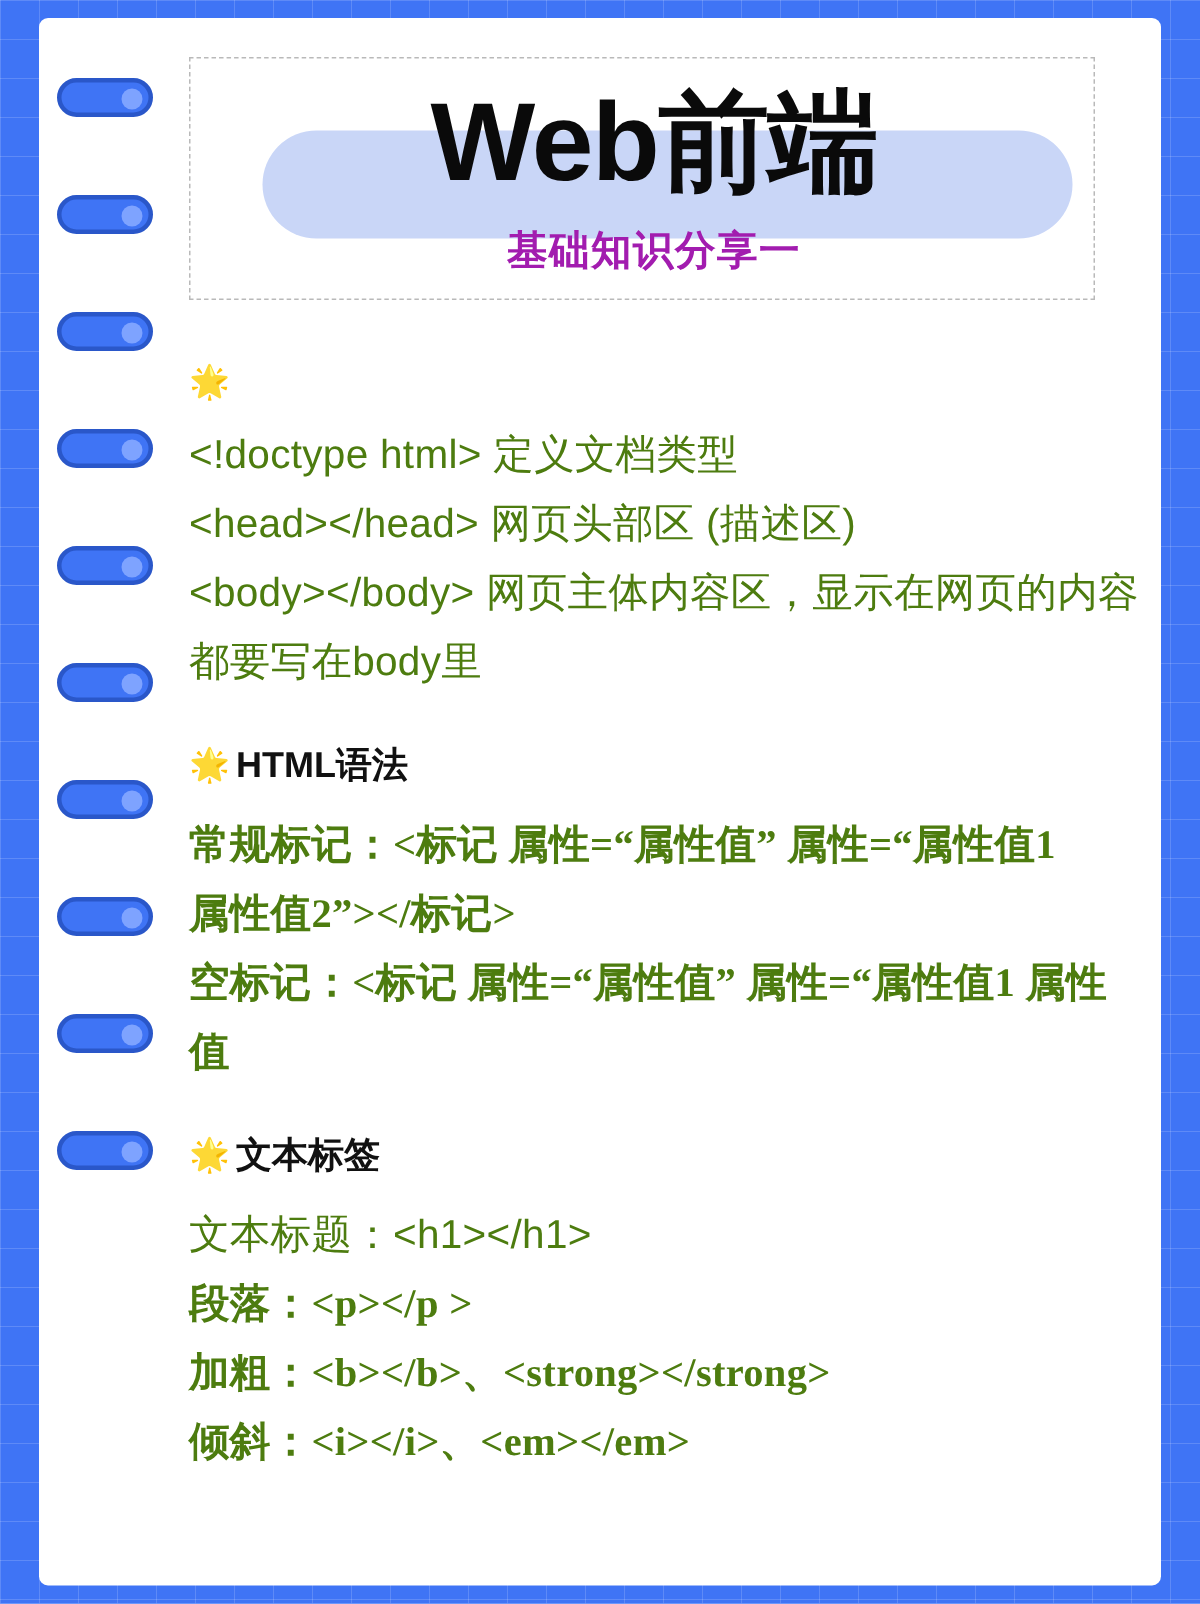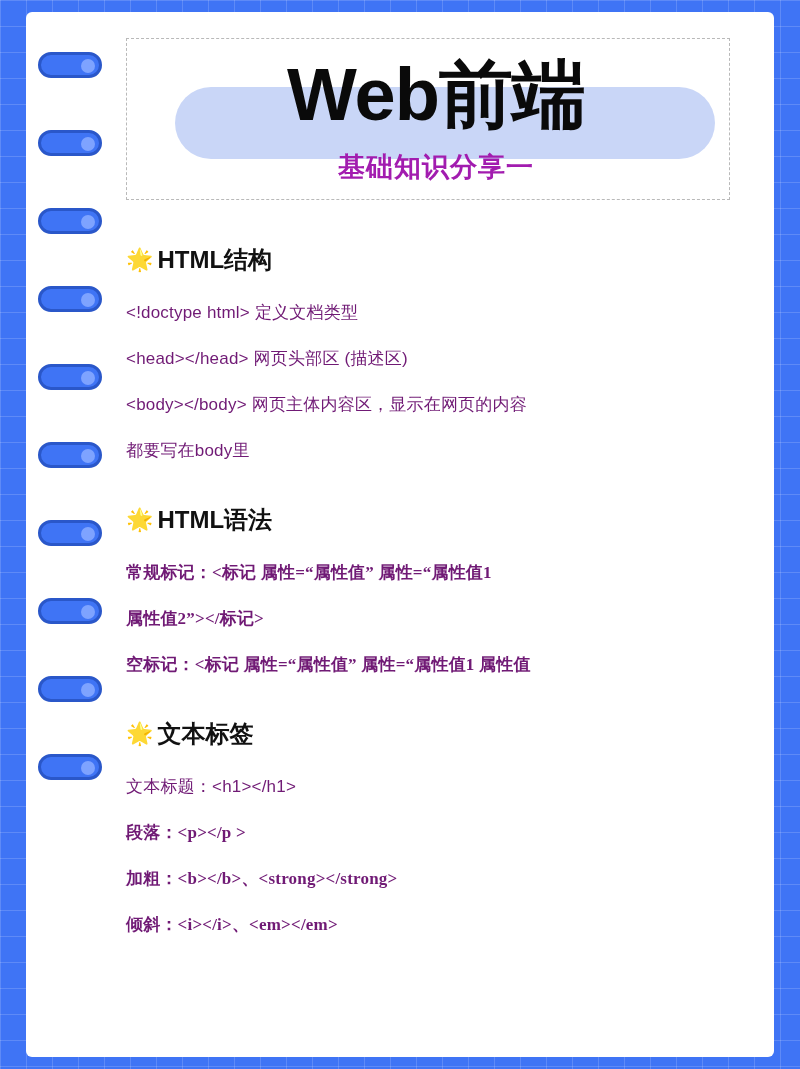--- a/index.html
+++ b/index.html
@@ -132,23 +132,23 @@
     display: flex;
     align-items: center;
     gap: 4px;
     margin-bottom: 14px;
   }
   .star-icon {
     font-size: 22px;
     line-height: 1;
   }
   .line {
-    font-size: 17px;
+    font-size: 27px;
     line-height: 46px;
-    color: #701a75;
+    color: #4d7c0f;
     letter-spacing: 0.2px;
   }
   .line.bold {
     font-weight: 700;
     font-family: Liberation Serif, serif;
   }
   .section.first { margin-top: 44px; }
 </style>
 </head>
 <body>
@@ -161,21 +161,20 @@
 
       <div class="title-box">
         <div class="title-highlight"></div>
         <div class="title-main">Web前端</div>
         <div class="title-sub">基础知识分享一</div>
       </div>
 
       <div class="section first">
         <div class="section-head">
           <span class="star-icon">🌟</span>
-          <span>HTML结构</span>
         </div>
         <div class="line">&lt;!doctype html&gt;  定义文档类型</div>
         <div class="line">&lt;head&gt;&lt;/head&gt;  网页头部区 (描述区)</div>
         <div class="line">&lt;body&gt;&lt;/body&gt;  网页主体内容区，显示在网页的内容</div>
         <div class="line">都要写在body里</div>
       </div>
 
       <div class="section">
         <div class="section-head">
           <span class="star-icon">🌟</span>

